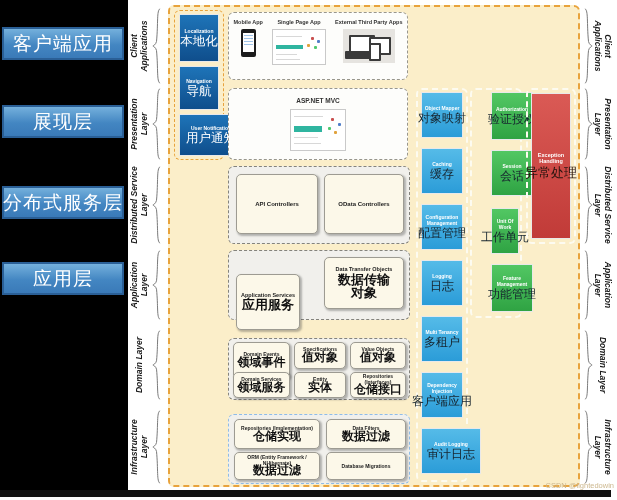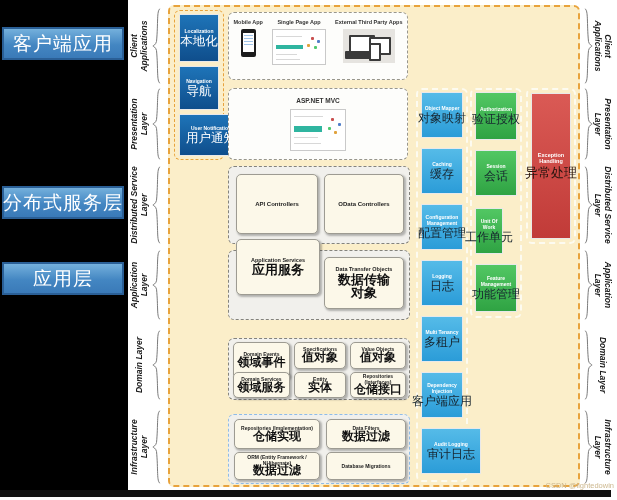--- a/index.html
+++ b/index.html
@@ -37,21 +37,21 @@
 
   
   .cbox{position:absolute;box-sizing:border-box;border-radius:0;border:1px solid #e9e9e9;
         display:flex;flex-direction:column;align-items:center;justify-content:center;
         text-align:center;overflow:visible;}
   .cbox .en{font-size:5px;font-weight:bold;color:#fff;line-height:1.2;white-space:normal;width:100%;}
   .cbox .zh{font-size:12px;color:#16242e;white-space:nowrap;line-height:1.1;margin-top:1px;}
   .navy{background:linear-gradient(#1e74b8,#0f4e8c);}
   .navy .zh{color:#fff;font-size:12.5px;}
   .cyan{background:linear-gradient(#55bbe8,#2b9cd8);}
-  .green{background:linear-gradient(#52c763,#2fa343);}
+  .green{background:linear-gradient(#52c763,#2fa343);margin-left:16px;}
   .red{background:linear-gradient(#da5a55,#c13b38);}
   .red .en{font-size:5.5px;}
   .red .zh{font-size:13px;color:#27140f;}
 
   
   .wbox{position:absolute;box-sizing:border-box;background:#fcf8e9;border:1px solid #9d9b92;
         border-radius:5px;box-shadow:1.5px 1.5px 2px rgba(60,60,60,.35);
         display:flex;flex-direction:column;align-items:center;justify-content:center;
         text-align:center;overflow:visible;}
   .wbox .en{font-size:5.5px;font-weight:bold;color:#222;line-height:1.15;}
@@ -75,20 +75,21 @@
   .watermark{position:absolute;right:3px;top:481px;font-size:7.5px;color:#cdb88f;z-index:5;}
   .bottom-bar{position:absolute;left:0;top:490px;width:611px;height:7px;background:#111;}
 </style>
 </head>
 <body>
 
 <div id="canvas">
 
   <div class="black-rail"></div>
   <div class="blue-tab" style="top:27px">客户端应用</div>
+  <div class="blue-tab" style="top:105px">展现层</div>
   <div class="blue-tab" style="top:186px">分布式服务层</div>
   <div class="blue-tab" style="top:262px">应用层</div>
 
   <div class="vlabel rotL" style="left:102px;top:31px;width:76px">Client Applications</div>
   <div class="vlabel rotL" style="left:104px;top:109px;width:72px">Presentation Layer</div>
   <div class="vlabel rotL" style="left:101px;top:190px;width:78px">Distributed Service Layer</div>
   <div class="vlabel rotL" style="left:105px;top:270px;width:70px">Application Layer</div>
   <div class="vlabel rotL" style="left:105px;top:350px;width:70px">Domain Layer</div>
   <div class="vlabel rotL" style="left:103px;top:432px;width:74px">Infrastructure Layer</div>
 
@@ -191,21 +192,21 @@
 
   <div class="sub gray" style="left:228px;top:166px;width:182px;height:78px"></div>
   <div class="wbox" style="left:236px;top:174px;width:82px;height:60px">
     <span class="en" style="font-size:6px">API Controllers</span>
   </div>
   <div class="wbox" style="left:324px;top:174px;width:80px;height:60px">
     <span class="en" style="font-size:6px">OData Controllers</span>
   </div>
 
   <div class="sub gray" style="left:228px;top:250px;width:182px;height:70px"></div>
-  <div class="wbox" style="left:236px;top:239px;width:84px;height:56px">
+  <div class="wbox" style="left:236px;top:274px;width:64px;height:56px">
     <span class="en">Application Services</span>
     <span class="zh">应用服务</span>
   </div>
   <div class="wbox" style="left:324px;top:257px;width:80px;height:52px">
     <span class="en">Data Transfer Objects</span>
     <span class="zh" style="width:56px;white-space:normal">数据传输对象</span>
   </div>
 
   <div class="sub gray" style="left:228px;top:338px;width:182px;height:62px"></div>
   <div class="wbox tight" style="left:233px;top:342px;width:57px;height:37px">

